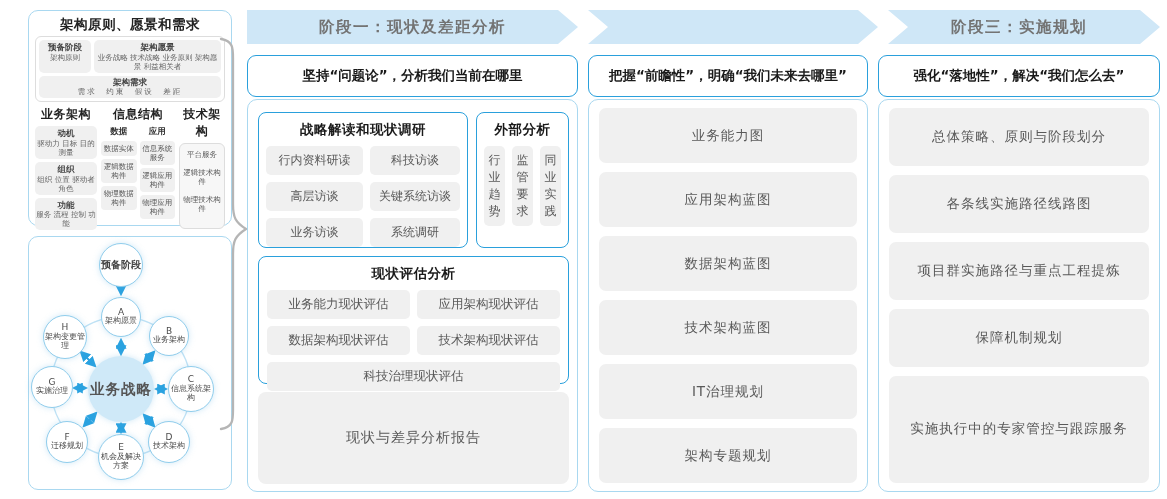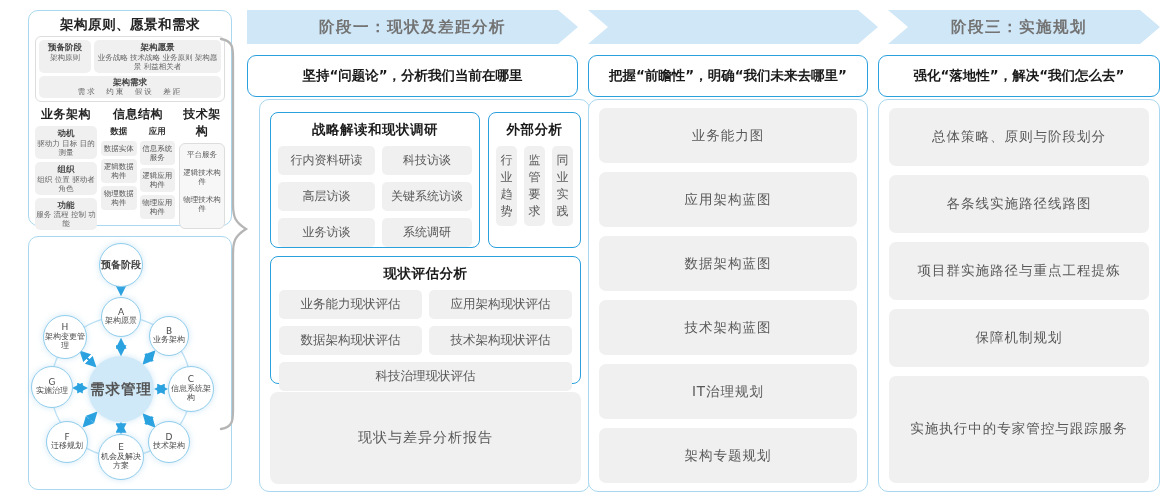--- a/index.html
+++ b/index.html
@@ -65,21 +65,21 @@
   .seg3 { left:641px; width:272px; clip-path:polygon(0 0,252px 0,272px 17px,252px 100%,0 100%,20px 17px); }
   .band-label { position:absolute; top:0; height:34px; line-height:34px; text-align:center;
                 font-size:15.5px; font-weight:bold; color:#737373; letter-spacing:1.5px; }
   .bl1 { left:0; width:331px; } .bl2 { left:341px; width:280px; } .bl3 { left:631px; width:282px; }
   .slogan { position:absolute; top:45px; height:42px; background:#fff; border:1.8px solid #2aa0dc;
             border-radius:9px; display:flex; align-items:center; justify-content:center;
             font-size:13.5px; font-weight:bold; color:#1a1a1a; }
   .sl1 { left:0; width:331px; } .sl2 { left:341px; width:280px; } .sl3 { left:631px; width:282px; }
   .phase-panel { position:absolute; top:89px; height:393px; background:#fff;
                  border:1.6px solid #a9d8f0; border-radius:10px; }
-  .pp1 { left:0; width:331px;margin-left:12px; } .pp2 { left:341px; width:280px; } .pp3 { left:631px; width:282px; }
+  .pp1 { left:0; width:331px; } .pp2 { left:341px; width:280px; } .pp3 { left:631px; width:282px; }
 
   .blue-box { position:absolute; border:1.5px solid #2aa0dc; border-radius:8px; background:#fff; }
   .bb-title { font-size:13.5px; font-weight:bold; color:#1a1a1a; text-align:center; margin:8px 0 7px; letter-spacing:.5px; }
   .survey-box { left:10px; top:12px; width:210px; height:136px; }
   .survey-grid { display:grid; grid-template-columns:1.08fr 1fr; gap:7px; padding:0 7px; }
   .s-chip { font-size:12px; padding:6px 1px; }
   .external-box { left:228px; top:12px; width:93px; height:136px; }
   .ext-col { display:flex; flex-direction:row; gap:7px; padding:0 7px; }
   .assess-box { left:10px; top:156px; width:311px; height:128px; }
   .assess-grid { display:grid; grid-template-columns:1fr 1fr; gap:7px; padding:0 8px; }
@@ -222,21 +222,21 @@
       <span class="adm-label">迁移规划</span>
     </div>
     <div class="adm-node" style="left:2px;top:129px;width:42px;height:42px;">
       <span class="adm-letter">G</span>
       <span class="adm-label">实施治理</span>
     </div>
     <div class="adm-node" style="left:14px;top:78px;width:44px;height:44px;">
       <span class="adm-letter">H</span>
       <span class="adm-label">架构变更管理</span>
     </div>
-    <div class="adm-node center-node" style="left:59px;top:119px;width:66px;height:66px;">需求管理</div>
+    <div class="adm-node center-node" style="left:59px;top:119px;width:66px;height:66px;">业务战略</div>
   </div>
 
   <svg class="brace-svg" width="32" height="396" viewBox="0 0 32 396">
     <path d="M3,3 C15,5 15,12 15,22 L15,168 C15,181 17,186 28,193 C17,200 15,205 15,218 L15,374 C15,384 15,391 3,393" fill="none" stroke="#b5b5b5" stroke-width="2.3" stroke-linecap="round"></path>
   </svg>
 
   <div class="right">
 
     <div class="band-seg seg1"></div>
     <div class="band-seg seg2"></div>

